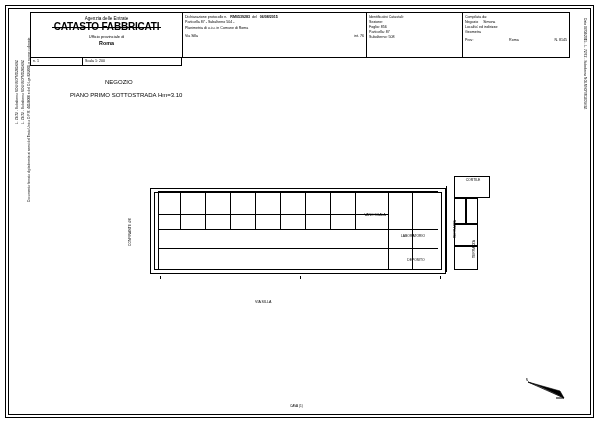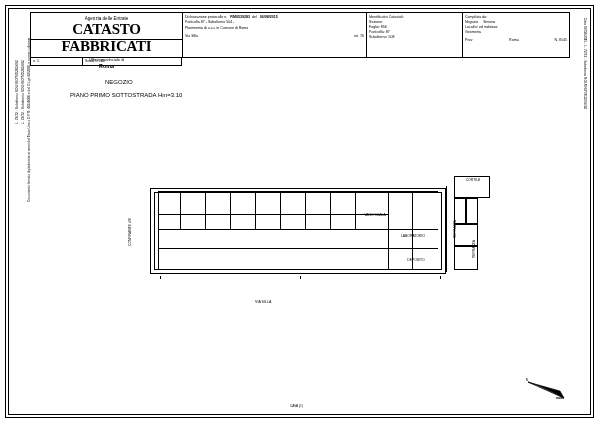--- a/index.html
+++ b/index.html
@@ -96,26 +96,25 @@
 
   .h-agenzia {
     width: 152px;
     text-align: center;
   }
   .h-agenzia .line1 {
     font-size: 4.6px;
     margin-top: 1px;
   }
   .h-agenzia .catasto {
-    font-size: 15px;
+    font-size: 10px;
     font-weight: bold;
     letter-spacing: -0.2px;
     margin-top: 0.5px;
     position: relative;
-    font-family: Liberation Serif, serif;
   }
   .h-agenzia .catasto::after {
     content: "";
     position: absolute;
     left: 8px; right: 8px;
     top: 50%;
     border-top: 0px solid #000;
   }
   .h-agenzia .sub {
     font-size: 4px;

